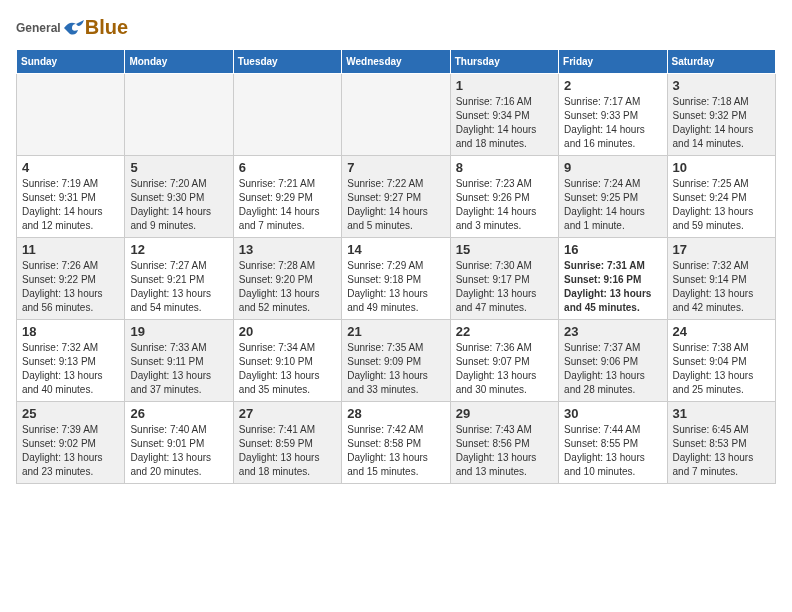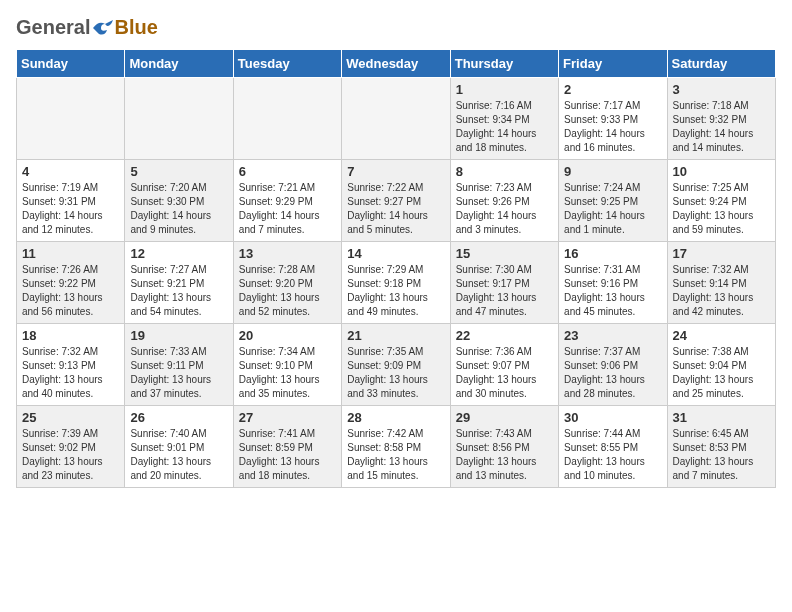--- a/index.html
+++ b/index.html
@@ -33,21 +33,21 @@
       font-size: 15px;
       color: #333;
     }
     table {
       width: 100%;
       border-collapse: collapse;
     }
     th {
       background-color: #2a6db5;
       color: #fff;
-      font-size: 13px;
+      font-size: 10px;
       font-weight: bold;
       padding: 6px 4px;
       text-align: left;
       border: 1px solid #fff;
     }
     td {
       vertical-align: top;
       border: 1px solid #ccc;
       padding: 4px 5px;
       width: calc(100% / 7);
@@ -72,21 +72,21 @@
     .day-detail {
       font-size: 10px;
       color: #333;
       line-height: 1.4;
     }
     .logo-wrapper {
       display: flex;
       align-items: center;
     }
     .logo-text-general {
-      font-size: 20px;
+      font-size: 12px;
       font-weight: bold;
       color: #555;
     }
     .logo-text-blue {
       font-size: 20px;
       font-weight: bold;
       color: #a16207;
     }
   </style>
 </head>
@@ -182,21 +182,21 @@
 Daylight: 13 hours
 and 52 minutes.</span></td>
         <td><span class="day-num">14</span><span class="day-detail" style="white-space: pre-line;">Sunrise: 7:29 AM
 Sunset: 9:18 PM
 Daylight: 13 hours
 and 49 minutes.</span></td>
         <td class="shaded"><span class="day-num">15</span><span class="day-detail" style="white-space: pre-line;">Sunrise: 7:30 AM
 Sunset: 9:17 PM
 Daylight: 13 hours
 and 47 minutes.</span></td>
-        <td><span class="day-num">16</span><span class="day-detail" style="white-space: pre-line;">Sunrise: 7:31 AM
+        <td><span class="day-num">16</span><span class="day-detail" style="white-space: pre-line; font-weight: bold;">Sunrise: 7:31 AM
 Sunset: 9:16 PM
 Daylight: 13 hours
 and 45 minutes.</span></td>
         <td class="shaded"><span class="day-num">17</span><span class="day-detail" style="white-space: pre-line;">Sunrise: 7:32 AM
 Sunset: 9:14 PM
 Daylight: 13 hours
 and 42 minutes.</span></td>
       </tr>
       <tr>
         <td><span class="day-num">18</span><span class="day-detail" style="white-space: pre-line;">Sunrise: 7:32 AM

